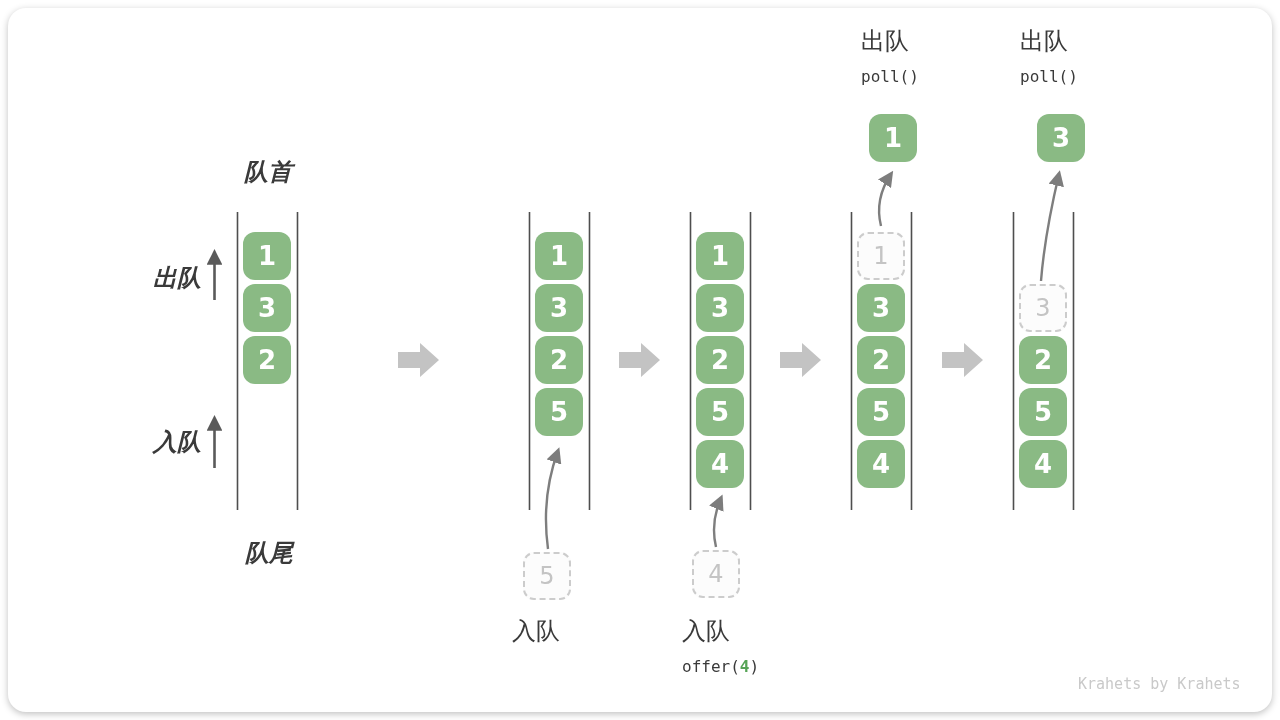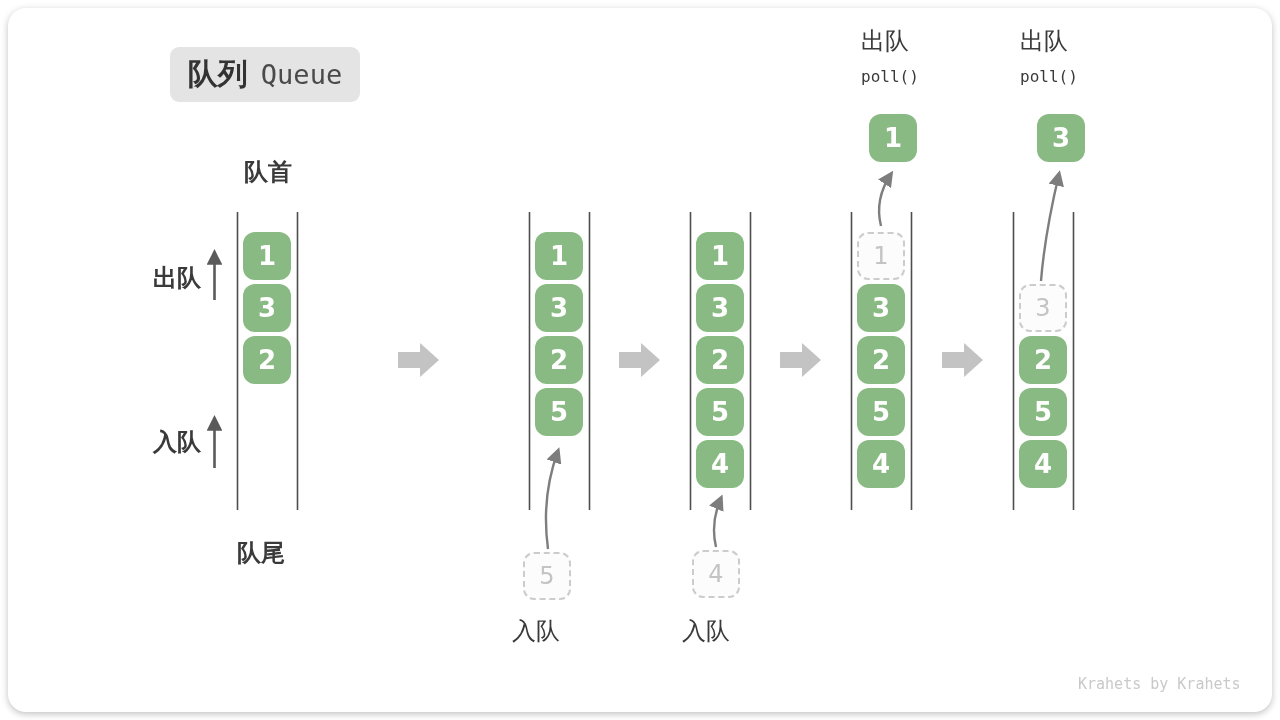--- a/index.html
+++ b/index.html
@@ -11,21 +11,21 @@
   .title-badge{position:absolute;left:170px;top:47px;width:190px;height:55px;background:#e4e4e4;
         border-radius:9px;display:flex;align-items:center;justify-content:center;gap:13px;}
   .badge-zh{font-size:30px;font-weight:bold;color:#333;}
   .badge-en{font-size:27px;font-family:"DejaVu Sans Mono",monospace;color:#4a4a4a;}
 
   .cell{position:absolute;width:48px;height:48px;border-radius:12px;background:#8ABA84;
         color:#fff;font-weight:bold;font-size:26px;display:flex;align-items:center;justify-content:center;}
   .cell.ghost{width:44px;height:44px;background:#fcfcfc;border:2px dashed #cccccc;border-radius:11px;
         color:#c4c4c4;font-weight:400;font-size:24px;}
 
-  .label-bold{position:absolute;font-weight:bold;font-size:24px;color:#3a3a3a;white-space:nowrap;}
+  .label-bold{position:absolute;font-weight:bold;font-size:24px;color:#3a3a3a;white-space:nowrap;font-style:italic;}
   .op{position:absolute;font-size:24px;color:#3a3a3a;white-space:nowrap;}
   .op-zh{line-height:36px;}
   .op-code{line-height:36px;font-family:"DejaVu Sans Mono",monospace;font-size:16px;}
   .arg{color:#56A456;font-weight:bold;}
   .watermark{position:absolute;left:1078px;top:675px;font-size:15px;color:#c9c9c9;
         font-family:"DejaVu Sans Mono",monospace;}
 </style>
 </head>
 <body>
 
@@ -66,27 +66,23 @@
     </g>
 
     <g stroke="#7e7e7e" stroke-width="2.4" fill="none">
       <path d="M548,549 C543,512 548,478 558,451" marker-end="url(#ah)"></path>
       <path d="M716,547 C712,530 714,514 721,498" marker-end="url(#ah)"></path>
       <path d="M881,226 C876,206 881,189 891,174" marker-end="url(#ah)"></path>
       <path d="M1041,281 C1044,243 1051,208 1059,174" marker-end="url(#ah)"></path>
     </g>
   </svg>
 
-  <div class="title-badge">
-    <span class="badge-zh">队列</span>
-    <span class="badge-en">Queue</span>
-  </div>
 
   <div class="label-bold" style="left:244px;top:156px">队首</div>
-  <div class="label-bold" style="left:237px;top:537px">队尾</div>
+  <div class="label-bold" style="left:245px;top:537px">队尾</div>
   <div class="label-bold" style="left:153px;top:262px">出队</div>
   <div class="label-bold" style="left:153px;top:426px">入队</div>
 
   <div class="cell" style="left:243px;top:232px">1</div>
   <div class="cell" style="left:243px;top:284px">3</div>
   <div class="cell" style="left:243px;top:336px">2</div>
 
   <div class="cell" style="left:535px;top:232px">1</div>
   <div class="cell" style="left:535px;top:284px">3</div>
   <div class="cell" style="left:535px;top:336px">2</div>
@@ -111,20 +107,21 @@
   <div class="cell" style="left:1019px;top:336px">2</div>
   <div class="cell" style="left:1019px;top:388px">5</div>
   <div class="cell" style="left:1019px;top:440px">4</div>
   <div class="cell" style="left:1037px;top:114px">3</div>
 
   <div class="op" style="left:512px;top:613px">
     <div class="op-zh">入队</div>
   </div>
   <div class="op" style="left:682px;top:613px">
     <div class="op-zh">入队</div>
+    <div class="op-code"><span>offer(</span><span class="arg">4</span><span>)</span></div>
   </div>
 
   <div class="op" style="left:861px;top:24px">
     <div class="op-zh" style="line-height:35px">出队</div>
     <div class="op-code" style="line-height:35px">poll()</div>
   </div>
   <div class="op" style="left:1020px;top:24px">
     <div class="op-zh" style="line-height:35px">出队</div>
     <div class="op-code" style="line-height:35px">poll()</div>
   </div>

